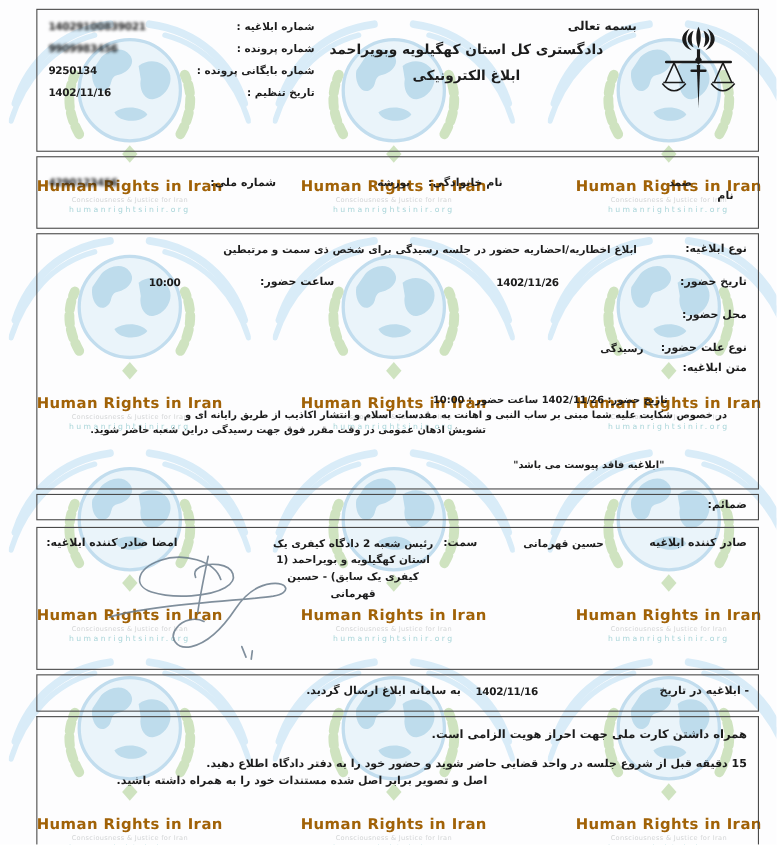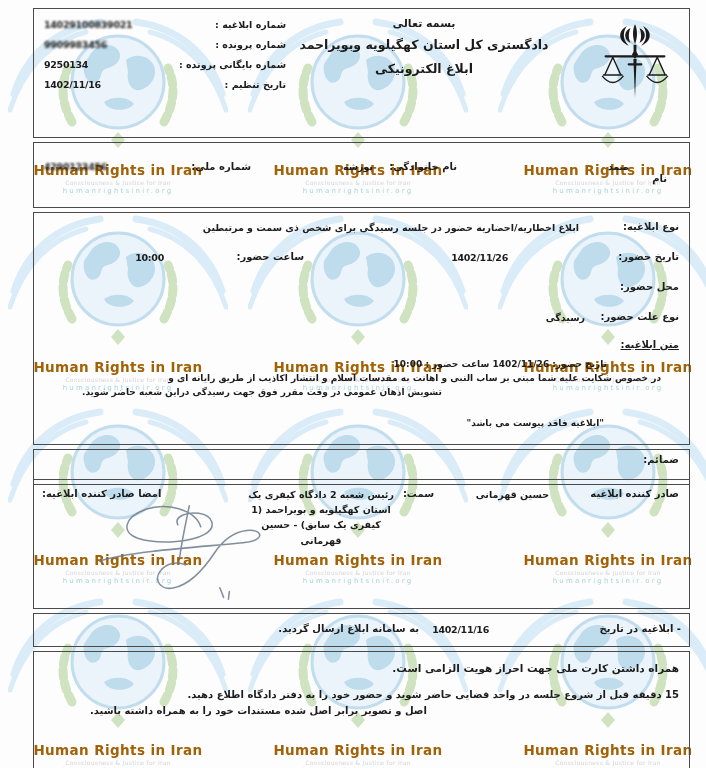--- a/index.html
+++ b/index.html
@@ -15,21 +15,21 @@
   .sec{position:absolute;left:33px;width:657px;border:1.6px solid #4a4a4a;z-index:1;
        box-sizing:border-box;direction:rtl;background:transparent;}
   .abs{position:absolute;white-space:nowrap;}
   .lbl{font-weight:700;font-size:10px;}
   .val{font-weight:600;font-size:9.5px;}
   .num{direction:ltr;font-weight:700;font-size:9.5px;letter-spacing:-.3px;}
   .blur{filter:blur(1.25px);}
   .blur-s{filter:blur(.6px);}
   
   .hdr-center{position:absolute;left:235px;top:8px;width:310px;text-align:center;direction:rtl;}
-  .bism{font-size:11px;font-weight:700;margin-bottom:7px;}
+  .bism{font-size:11px;font-weight:700;margin-bottom:7px;text-align:right;}
   .org{font-size:12.5px;font-weight:700;margin-bottom:9px;}
   .branch{font-size:10px;font-weight:700;line-height:1.55;}
   .doctype{font-size:12.5px;font-weight:800;margin-top:9px;}
   .meta{position:absolute;left:10px;top:10px;width:242px;direction:rtl;}
   .meta-row{display:flex;justify-content:space-between;align-items:flex-start;margin-bottom:9px;}
   .meta-row .lbl{font-size:9.5px;}
   .pos-val{position:absolute;right:292px;top:7px;width:152px;white-space:normal;
            text-align:center;font-size:9.5px;font-weight:600;line-height:1.6;}
   .body-par{font-size:9px;font-weight:600;}
 </style>
@@ -406,28 +406,28 @@
     <span class="abs lbl" style="right:10px;top:38px;">تاریخ حضور:</span>
     <span class="abs num" style="right:181px;top:39px;">1402/11/26</span>
     <span class="abs lbl" style="right:385px;top:38px;">ساعت حضور:</span>
     <span class="abs num" style="right:525px;top:39px;">10:00</span>
 
     <span class="abs lbl" style="right:10px;top:68px;">محل حضور:</span>
 
     <span class="abs lbl" style="right:10px;top:98px;">نوع علت حضور:</span>
     <span class="abs val" style="right:104px;top:99px;">رسیدگی</span>
 
-    <span class="abs lbl" style="right:10px;top:126px;text-decoration:underline;">متن ابلاغیه:</span>
+    <span class="abs lbl" style="right:10px;top:116px;">متن ابلاغیه:</span>
     <span class="abs body-par" style="right:82px;top:146px;">تاریخ حضور: 1402/11/26 ساعت حضور : 10:00</span>
     <span class="abs body-par" style="right:28px;top:160px;">در خصوص شکایت علیه شما مبنی بر ساب النبی و اهانت به مقدسات اسلام و انتشار اکاذیب از طریق رایانه ای و</span>
     <span class="abs body-par" style="left:48px;top:174px;">تشویش اذهان عمومی در وقت مقرر فوق جهت رسیدگی دراین شعبه حاضر شوید.</span>
     <span class="abs body-par" style="right:85px;top:205px;">"ابلاغیه فاقد پیوست می باشد"</span>
   </div>
 
-  <div class="sec" style="top:449px;height:36px;">
+  <div class="sec" style="top:449px;height:24px;">
     <span class="abs lbl" style="right:10px;top:4px;">ضمائم:</span>
   </div>
 
   <div class="sec" style="top:479px;height:130px;">
     <span class="abs lbl" style="right:10px;top:8px;">صادر کننده ابلاغیه</span>
     <span class="abs val" style="right:140px;top:9px;font-weight:700;">حسین قهرمانی</span>
     <span class="abs lbl" style="right:255px;top:8px;">سمت:</span>
     <div class="pos-val">رئیس شعبه 2 دادگاه کیفری یک استان کهگیلویه و بویراحمد (1 کیفری یک سابق) - حسین قهرمانی</div>
     <span class="abs lbl" style="left:8px;top:8px;">امضا صادر کننده ابلاغیه:</span>
     <div class="abs" style="left:40px;top:20px;">
@@ -442,16 +442,16 @@
 
   <div class="sec" style="top:613px;height:34px;">
     <span class="abs lbl" style="right:8px;top:9px;">- ابلاغیه در تاریخ</span>
     <span class="abs num blur-s" style="right:200px;top:10px;">1402/11/16</span>
     <span class="abs lbl" style="right:270px;top:9px;">به سامانه ابلاغ ارسال گردید.</span>
   </div>
 
   <div class="sec" style="top:651px;height:117px;border-bottom:none;">
     <span class="abs lbl" style="right:10px;top:10px;font-size:10.5px;">همراه داشتن کارت ملی جهت احراز هویت الزامی است.</span>
     <span class="abs lbl" style="right:10px;top:37px;">15 دقیقه قبل از شروع جلسه در واحد قضایی حاضر شوید و حضور خود را به دفتر دادگاه اطلاع دهید.</span>
-    <span class="abs lbl" style="left:56px;top:53px;">اصل و تصویر برابر اصل شده مستندات خود را به همراه داشته باشید.</span>
+    <span class="abs lbl" style="left:72px;top:53px;">اصل و تصویر برابر اصل شده مستندات خود را به همراه داشته باشید.</span>
   </div>
 
 </div>
 
 </body></html>

